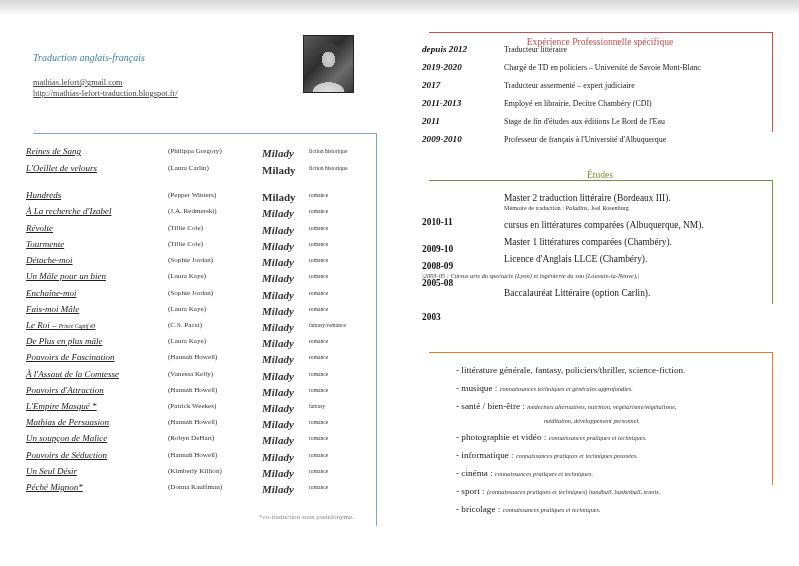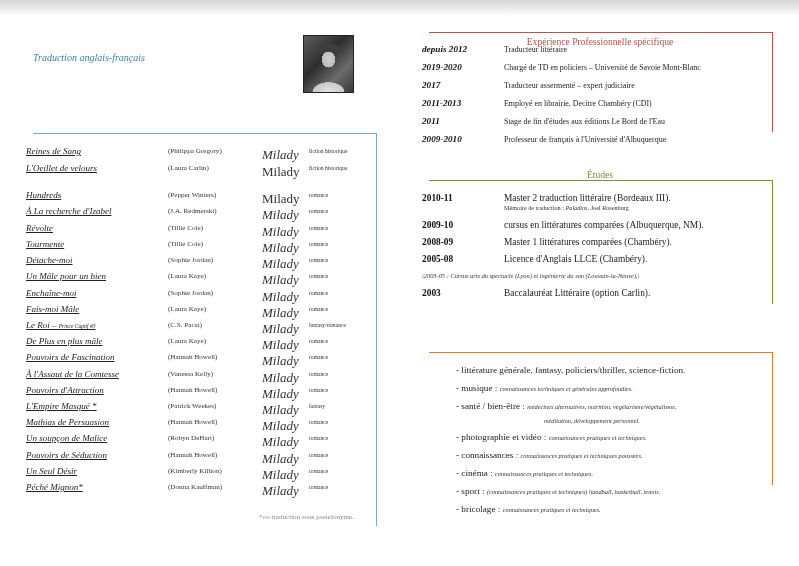--- a/index.html
+++ b/index.html
@@ -50,60 +50,64 @@
   }
   .box { position: absolute; border-top: 1.2px solid; border-right: 1.2px solid; }
 
   
   .trad-title { left: 33px; width: 343px; top: 121px; color: #5b8fd0; }
   .trad-box { left: 33px; top: 133px; width: 344px; height: 393px; border-color: #7ea4d6; }
   .trad-row { position: absolute; left: 26px; height: 14px; font-size: 8.3px; white-space: nowrap; font-family: "Liberation Serif", serif; }
   .trad-row .t { position: absolute; left: 0; font-style: italic; font-size: 9px; color: #222; text-decoration: underline; }
   .trad-row .t small { font-size: 5.5px; font-style: italic; }
   .trad-row .a { position: absolute; left: 142px; font-size: 7.1px; color: #333; top: 1px; }
-  .trad-row .p { position: absolute; left: 236px; font-size: 13px; color: #333; top: 1px; }
+  .trad-row .p { position: absolute; left: 236px; font-size: 11px; color: #333; top: 1px; font-weight: bold; }
   .trad-row .p.it { font-style: italic; }
   .trad-row .g { position: absolute; left: 283px; font-size: 5.6px; color: #333; top: 2px; }
   .trad-note {
     position: absolute; left: 200px; width: 154px; top: 513px; text-align: right;
     font-size: 7.1px; color: #8a8a8a; font-family: "Liberation Serif", serif;
   }
 
   
   .exp-title { left: 428px; width: 344px; top: 36px; color: #c0504d; }
   .exp-box { left: 429px; top: 32px; width: 344px; height: 100px; border-color: #c0504d; }
   .exp-row { position: absolute; left: 422px; height: 14px; white-space: nowrap; font-family: "Liberation Serif", serif; }
   .exp-row .y { position: absolute; left: 0; font-weight: bold; font-size: 9.2px; color: #111; top: -1px; font-style: italic; }
   .exp-row .d { position: absolute; left: 82px; font-size: 7.9px; color: #222; }
 
   
   .etu-title { left: 428px; width: 344px; top: 169px; color: #77933c; }
   .etu-box { left: 429px; top: 180px; width: 344px; height: 124px; border-color: #77933c; }
   .etu-row { position: absolute; left: 422px; white-space: nowrap; font-family: "Liberation Serif", serif; }
-  .etu-row .y { position: absolute; left: 0; font-weight: bold; font-size: 9.4px; color: #111; }
+  .etu-row .y { position: absolute; left: 0; font-weight: bold; font-size: 9.4px; color: #111; margin-top: 24px; }
   .etu-row .d { position: absolute; left: 82px; font-size: 9.4px; color: #222; }
   .etu-row .sub { position: absolute; left: 82px; top: 11px; font-size: 6.2px; color: #333; }
   .etu-row .sub i { font-style: italic; }
   .etu-note { position: absolute; left: 422px; top: 272px; font-size: 6.4px; font-style: italic; color: #333; font-family: "Liberation Serif", serif; white-space: nowrap; }
 
   
   .cen-title { left: 428px; width: 344px; top: 341px; color: #e07b2a; }
   .cen-box { left: 429px; top: 352px; width: 344px; height: 133px; border-color: #e07b2a; }
   .cen-row { position: absolute; left: 456px; white-space: nowrap; font-size: 9.2px; color: #222; font-family: "Liberation Serif", serif; }
   .cen-row i { font-size: 6.3px; color: #333; }
   .cen-cont { position: absolute; left: 544px; font-size: 6.3px; font-style: italic; color: #333; font-family: "Liberation Serif", serif; white-space: nowrap; }
 </style>
 </head>
 <body>
 
 <div class="top-shade"></div>
 
 <div class="page">
 
   <div class="subtitle">Traduction anglais-français</div>
+  <div class="contact">
+    <a>mathias.lefort@gmail.com</a>
+    <a>http://mathias-lefort-traduction.blogspot.fr/</a>
+  </div>
   <div class="photo"></div>
 
   <div class="box trad-box"></div>
 
   <div>
     <div class="trad-row" style="top:146px">
       <span class="t">Reines de Sang</span>
       <span class="a">(Philippa Gregory)</span>
       <span class="p it">Milady</span>
       <span class="g">fiction historique</span>
@@ -296,21 +300,21 @@
       <span>- musique : </span><i>connaissances techniques et générales approfondies.</i>
     </div>
     <div class="cen-row" style="top:401px">
       <span>- santé / bien-être : </span><i>médecines alternatives, nutrition, végétarisme/végétalisme,</i>
     </div>
     <div class="cen-cont" style="top:417px">méditation, développement personnel.</div>
     <div class="cen-row" style="top:432px">
       <span>- photographie et vidéo : </span><i>connaissances pratiques et techniques.</i>
     </div>
     <div class="cen-row" style="top:450px">
-      <span>- connaissances : </span><i>connaissances pratiques et techniques poussées.</i>
+      <span>- informatique : </span><i>connaissances pratiques et techniques poussées.</i>
     </div>
     <div class="cen-row" style="top:468px">
       <span>- cinéma : </span><i>connaissances pratiques et techniques.</i>
     </div>
     <div class="cen-row" style="top:486px">
       <span>- sport : </span><i>(connaissances pratiques et techniques) handball, basketball, tennis.</i>
     </div>
     <div class="cen-row" style="top:504px">
       <span>- bricolage : </span><i>connaissances pratiques et techniques.</i>
     </div>

